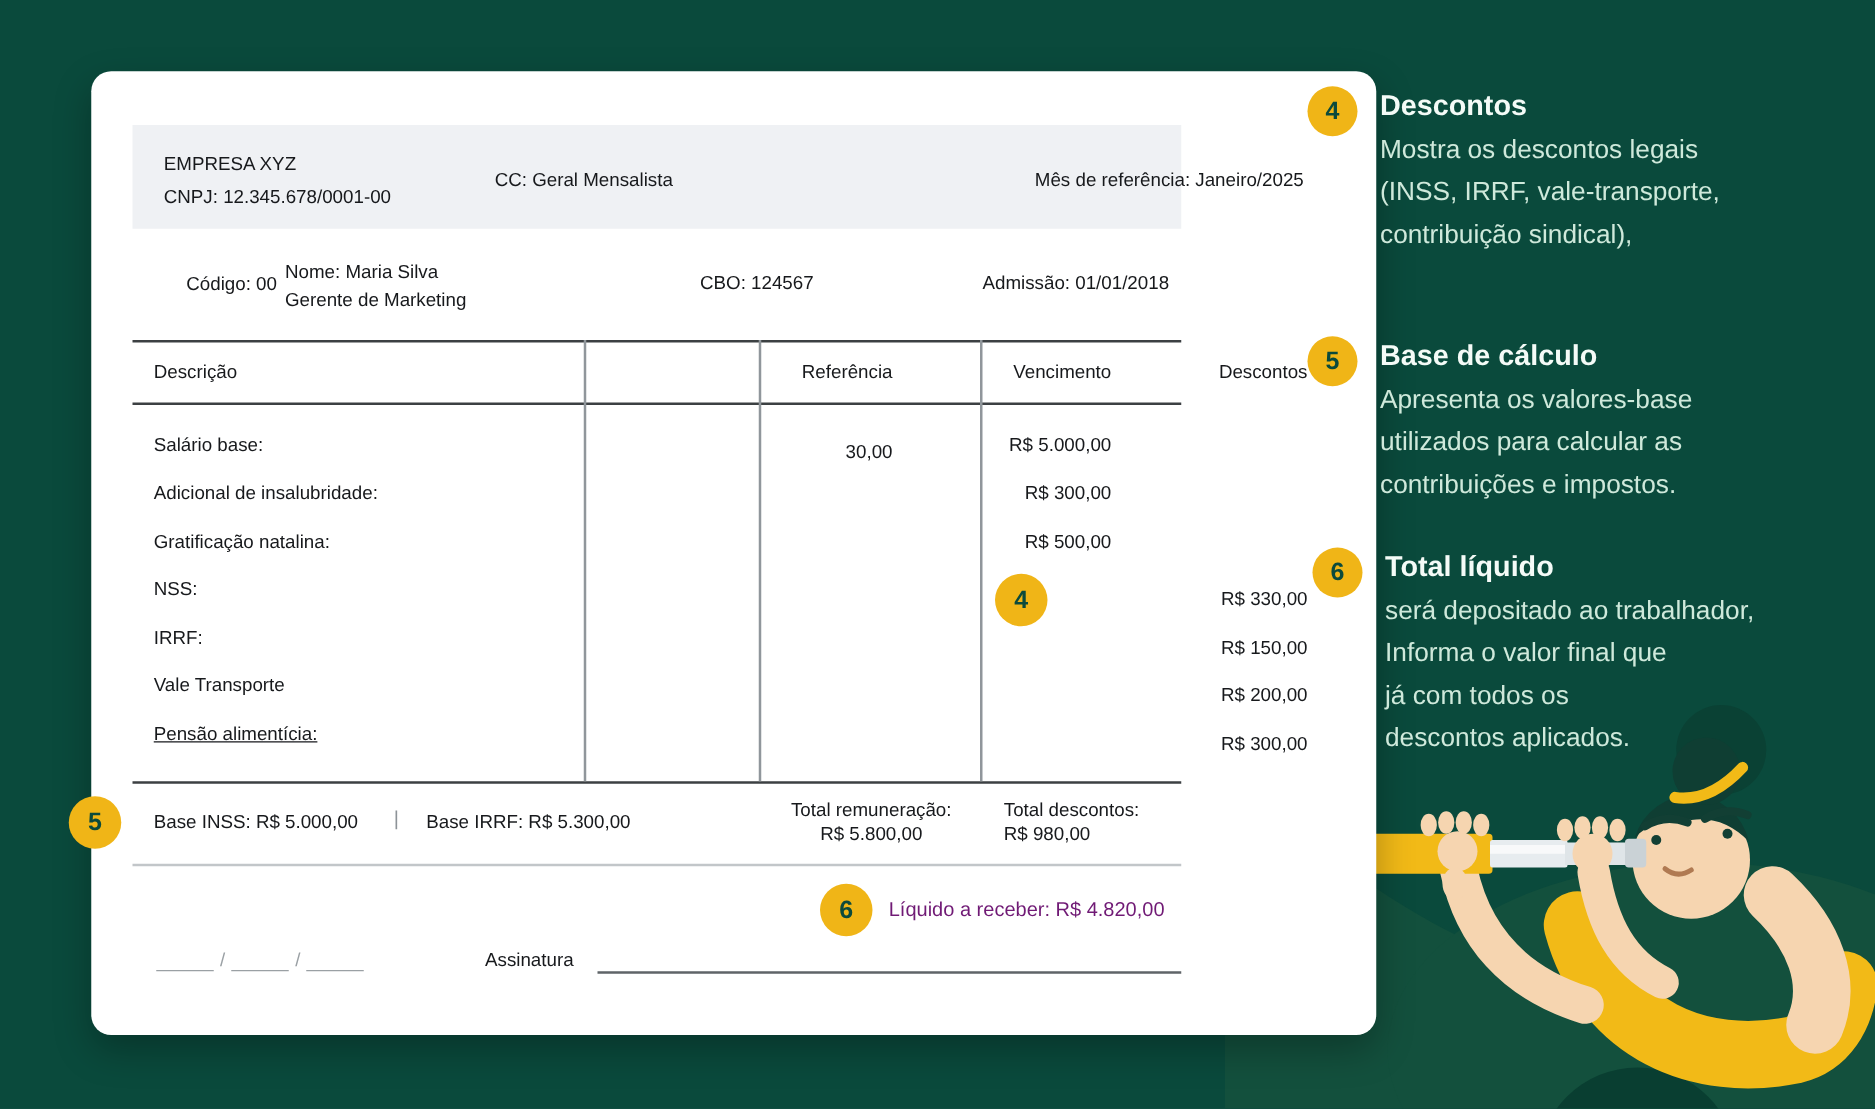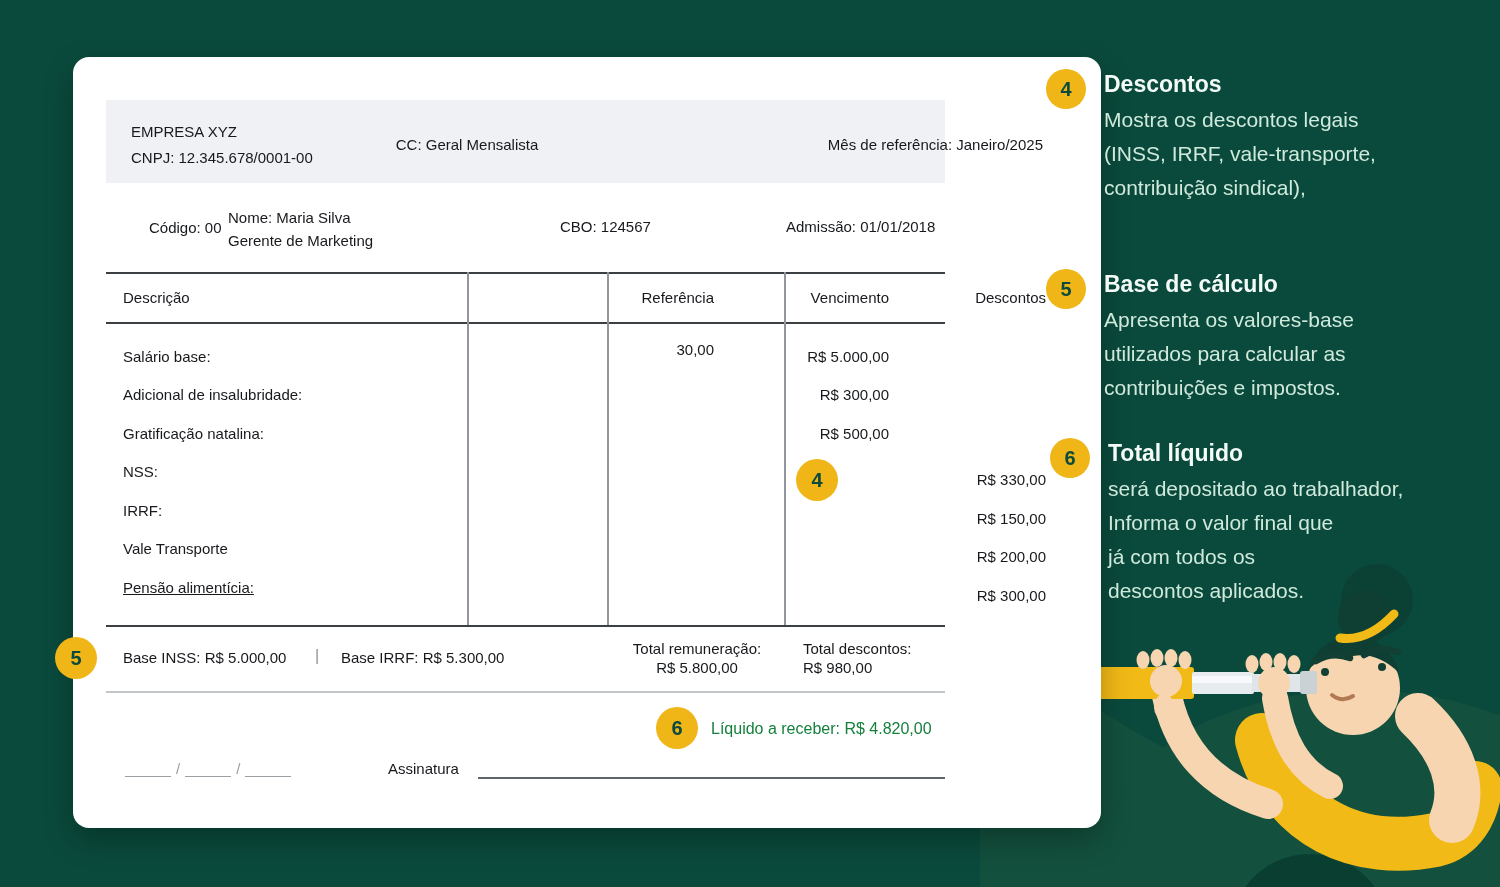--- a/index.html
+++ b/index.html
@@ -5,21 +5,21 @@
   html,body{margin:0;padding:0;background:#0a4a3c;}
   .stage{position:relative;width:1500px;height:887px;background:#0a4a3c;overflow:hidden;
          font-family:"Liberation Sans",sans-serif;}
   .abs{position:absolute;white-space:nowrap;}
   .deco{position:absolute;left:980px;top:0;pointer-events:none;}
   
   .card{position:absolute;left:73px;top:57px;width:1028px;height:771px;background:#ffffff;
         border-radius:16px;box-shadow:0 12px 30px rgba(0,0,0,.28);}
   .band{position:absolute;left:33px;top:43px;width:839px;height:83px;background:#eff1f4;}
   .t15{font-size:15px;color:#17191c;line-height:17px;}
-  .t16{font-size:16px;color:#15803d;line-height:18px;}
+  .t16{font-size:16px;color:#701a75;line-height:18px;}
   .gray{color:#8d9398;}
   .vline{position:absolute;width:1.5px;background:#90969b;}
   .hline{position:absolute;height:2px;background:#3c4043;}
   .hline.light{background:#c2c6c9;}
   .badge{position:absolute;width:42px;height:42px;border-radius:50%;background:#f0b517;
          color:#0b4a3c;font-weight:700;font-size:20px;display:flex;align-items:center;
          justify-content:center;transform:translate(-50%,-50%);}
   
   .annot{position:absolute;}
   .annot-num{position:absolute;left:0;top:0;width:40px;height:40px;border-radius:50%;
@@ -114,21 +114,21 @@
     <div class="vline" style="left:394px;top:215px;height:353px;"></div>
     <div class="vline" style="left:534px;top:215px;height:353px;"></div>
     <div class="vline" style="left:711px;top:215px;height:353px;"></div>
 
     <div class="abs t15" style="left:50px;top:232px;">Descrição</div>
     <div class="abs t15" style="right:387px;top:232px;">Referência</div>
     <div class="abs t15" style="right:212px;top:232px;">Vencimento</div>
     <div class="abs t15" style="right:55px;top:232px;">Descontos</div>
 
     <div class="abs t15" style="left:50px;top:291px;">Salário base:</div>
-    <div class="abs t15" style="right:387px;top:284px;">30,00</div>
+    <div class="abs t15" style="right:387px;top:296px;">30,00</div>
     <div class="abs t15" style="right:212px;top:291px;margin-left:20px;">R$ 5.000,00</div>
 
     <div class="abs t15" style="left:50px;top:329px;">Adicional de insalubridade:</div>
     <div class="abs t15" style="right:212px;top:329px;">R$ 300,00</div>
 
     <div class="abs t15" style="left:50px;top:368px;">Gratificação natalina:</div>
     <div class="abs t15" style="right:212px;top:368px;">R$ 500,00</div>
 
     <div class="abs t15" style="left:50px;top:406px;">NSS:</div>
     <div class="badge" style="left:744px;top:423px;">4</div>

